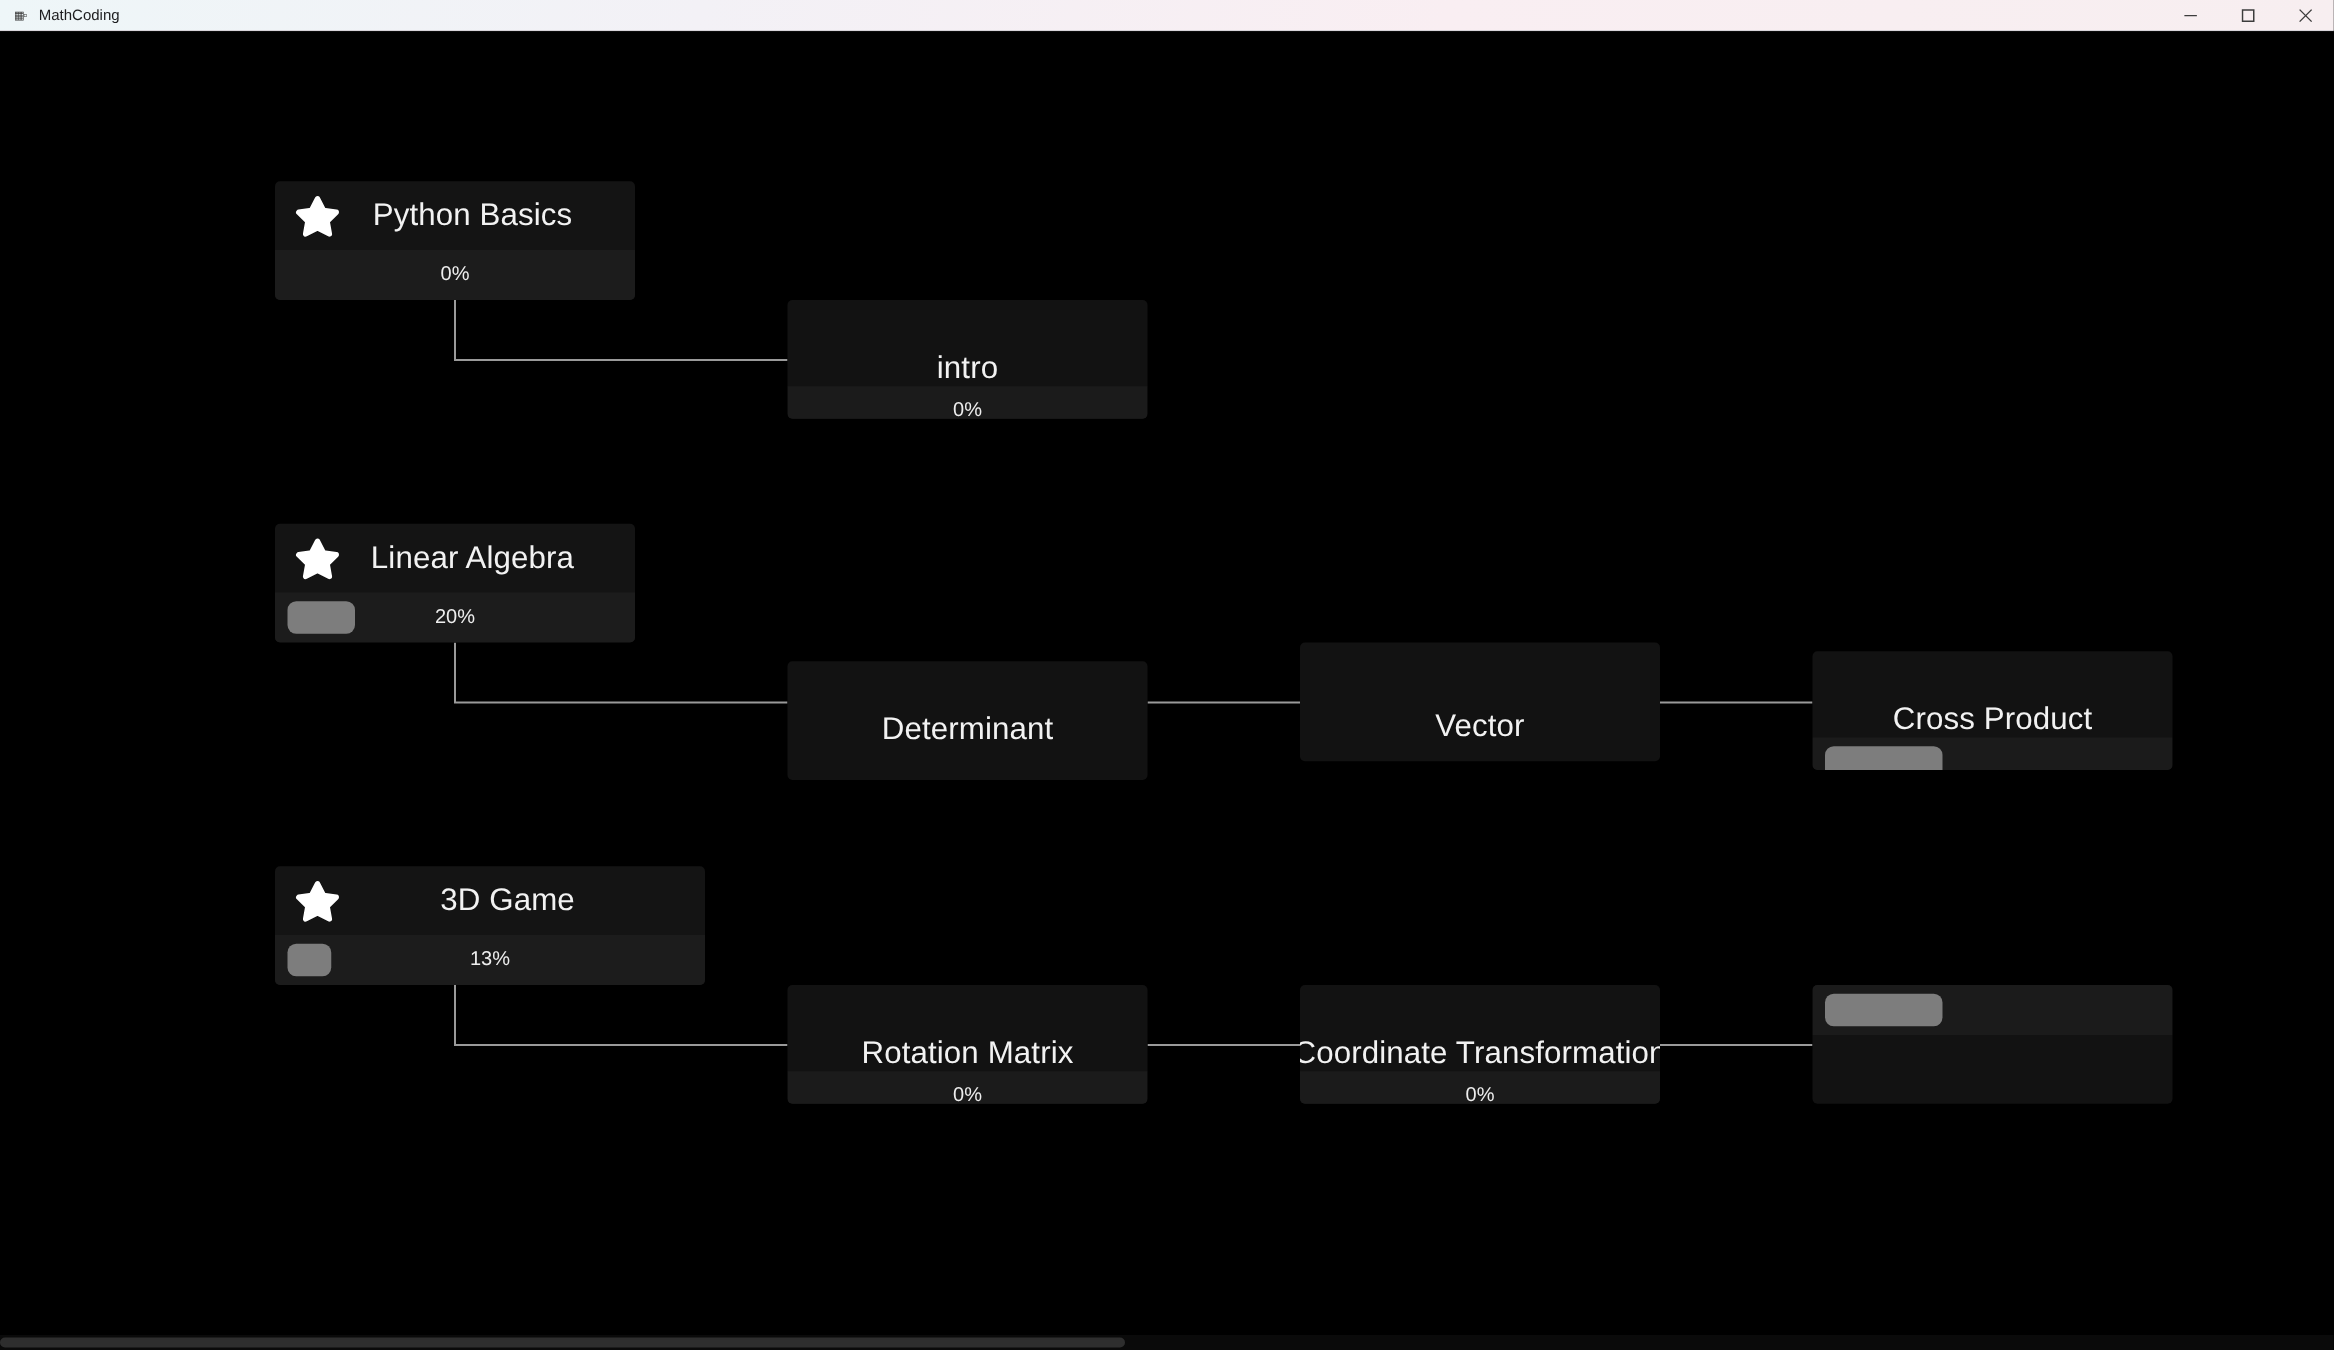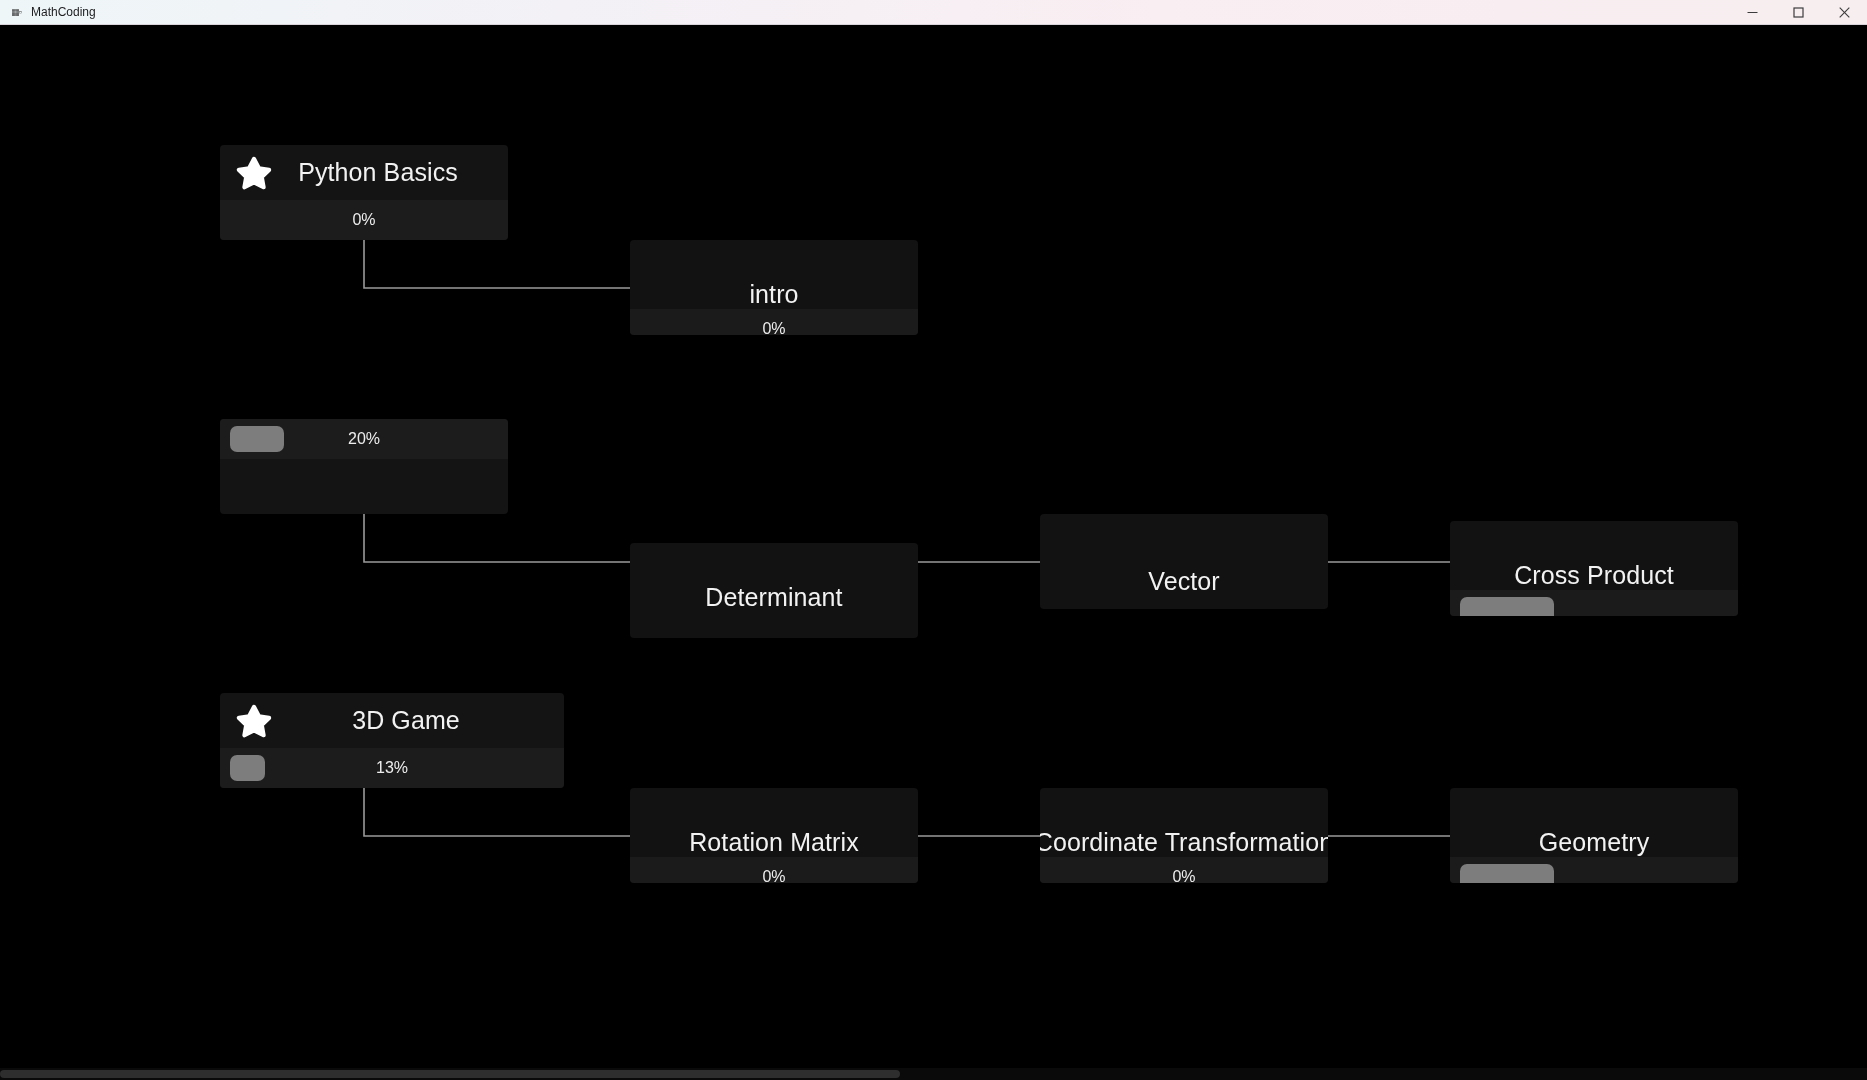--- a/index.html
+++ b/index.html
@@ -196,26 +196,32 @@
       </div>
       <div class="node node-child" style="left: 630px; top: 215px; width: 288px; height: 95px;">
         <div class="node-head">
           <span class="node-title">intro</span>
         </div>
         <div class="node-foot">
           <span class="pct">0%</span>
         </div>
       </div>
       <div class="node node-root" style="left: 220px; top: 394px; width: 288px; height: 95px;">
+        <div class="node-head">
+          <svg class="star-icon" viewBox="0 0 24 24">
+            <path fill="#ffffff" stroke="#ffffff" stroke-width="2.6" stroke-linejoin="round" d="M12 3.6 L14.9 9.2 L21 10.1 L16.6 14.4 L17.7 20.5 L12 17.6 L6.3 20.5 L7.4 14.4 L3 10.1 L9.1 9.2 Z"></path>
+          </svg>
+          <span class="node-title">Linear Algebra</span>
+        </div>
         <div class="node-foot">
           <div class="progress" style="width: 54px; background: rgb(125, 125, 125);"></div>
           <span class="pct">20%</span>
         </div>
       </div>
-      <div class="node node-child" style="left: 630px; top: 518px; width: 288px; height: 95px; gap: 36px;">
+      <div class="node node-child" style="left: 630px; top: 504px; width: 288px; height: 95px; gap: 36px;">
         <div class="node-head">
           <span class="node-title">Determinant</span>
         </div>
         <div class="node-foot">
           <div class="progress" style="width: 107px; background: rgb(125, 125, 125);"></div>
           <span class="pct">69%</span>
         </div>
       </div>
       <div class="node node-child" style="left: 1040px; top: 489px; width: 288px; height: 95px;">
         <div class="node-head">
@@ -252,23 +258,20 @@
       </div>
       <div class="node node-child" style="left: 1040px; top: 763px; width: 288px; height: 95px;">
         <div class="node-head">
           <span class="node-title">Coordinate Transformation</span>
         </div>
         <div class="node-foot">
           <span class="pct">0%</span>
         </div>
       </div>
       <div class="node node-child" style="left: 1450px; top: 763px; width: 288px; height: 95px;">
-        <div class="node-head">
-          <span class="node-title">Geometry</span>
-        </div>
         <div class="node-foot">
           <div class="progress" style="width: 94px; background: rgb(125, 125, 125);"></div>
         </div>
       </div>
     </div>
 
   <div id="hscroll">
     <div class="thumb" style="left: 0px; width: 900px;"></div>
   </div>
 </div>

